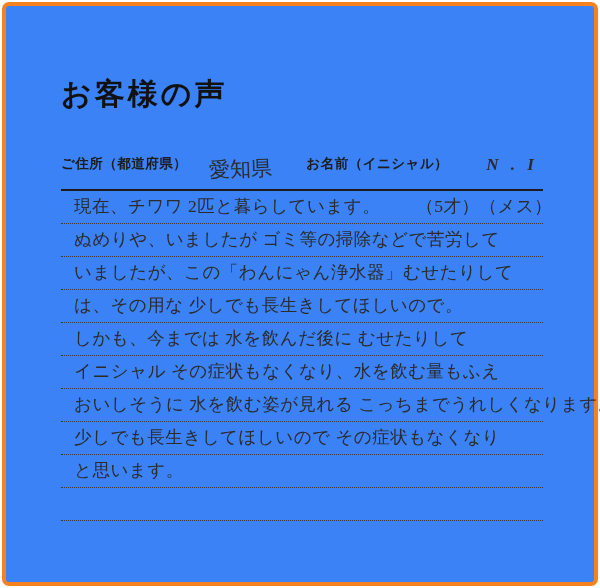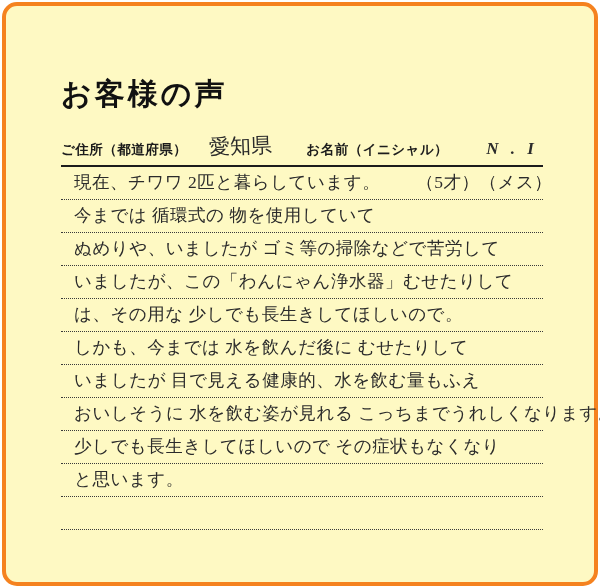--- a/index.html
+++ b/index.html
@@ -6,38 +6,38 @@
   html, body {
     width: 600px; height: 588px;
     background: #ffffff;
     font-family: "Liberation Sans", sans-serif;
     overflow: hidden;
   }
   .card {
     position: absolute;
     left: 2px; top: 2px; right: 2px; bottom: 2px;
     border: 4px solid #f5821f;
-    border-radius: 15px;
-    background: #fef9c3;
+    border-radius: 7px;
+    background: #3b82f6;
   }
   .inner {
     padding: 0 51px 0 55px;
   }
   .page-title {
     margin-top: 68px;
     font-size: 30px;
     font-weight: bold;
     color: #111111;
     letter-spacing: 3px;
     font-family: "Liberation Serif", "DejaVu Serif", serif;
   }
   .form-row {
     display: flex;
-    align-items: flex-end;
-    margin-top: 16px;
+    align-items: flex-start;
+    margin-top: 40px;
     border-bottom: 2px solid #1c1c1c;
     padding-bottom: 4px;
     height: 36px;
   }
   .form-label {
     font-size: 13.5px;
     font-weight: bold;
     color: #1c1c1c;
     letter-spacing: 0.5px;
     padding-bottom: 2px;
@@ -89,36 +89,33 @@
       <span class="hand address-value">愛知県</span>
       <span class="form-label name-label">お名前（イニシャル）</span>
       <span class="hand name-value">N . I</span>
     </div>
 
     <div class="lines">
       <div class="line">
           <span class="hand line-text">現在、チワワ 2匹と暮らしています。　　（5才）（メス）</span>
         </div>
       <div class="line">
-          <span class="hand line-text">今までは 循環式の 物を使用していて</span>
-        </div>
-      <div class="line">
           <span class="hand line-text">ぬめりや、いましたが ゴミ等の掃除などで苦労して</span>
         </div>
       <div class="line">
           <span class="hand line-text">いましたが、この「わんにゃん浄水器」むせたりして</span>
         </div>
       <div class="line">
           <span class="hand line-text">は、その用な 少しでも長生きしてほしいので。</span>
         </div>
       <div class="line">
           <span class="hand line-text">しかも、今までは 水を飲んだ後に むせたりして</span>
         </div>
       <div class="line">
-          <span class="hand line-text">いましたが 目で見える健康的、水を飲む量もふえ</span>
+          <span class="hand line-text">イニシャル その症状もなくなり、水を飲む量もふえ</span>
         </div>
       <div class="line">
           <span class="hand line-text">おいしそうに 水を飲む姿が見れる こっちまでうれしくなります。</span>
         </div>
       <div class="line">
           <span class="hand line-text">少しでも長生きしてほしいので その症状もなくなり</span>
         </div>
       <div class="line">
           <span class="hand line-text">と思います。</span>
         </div>

